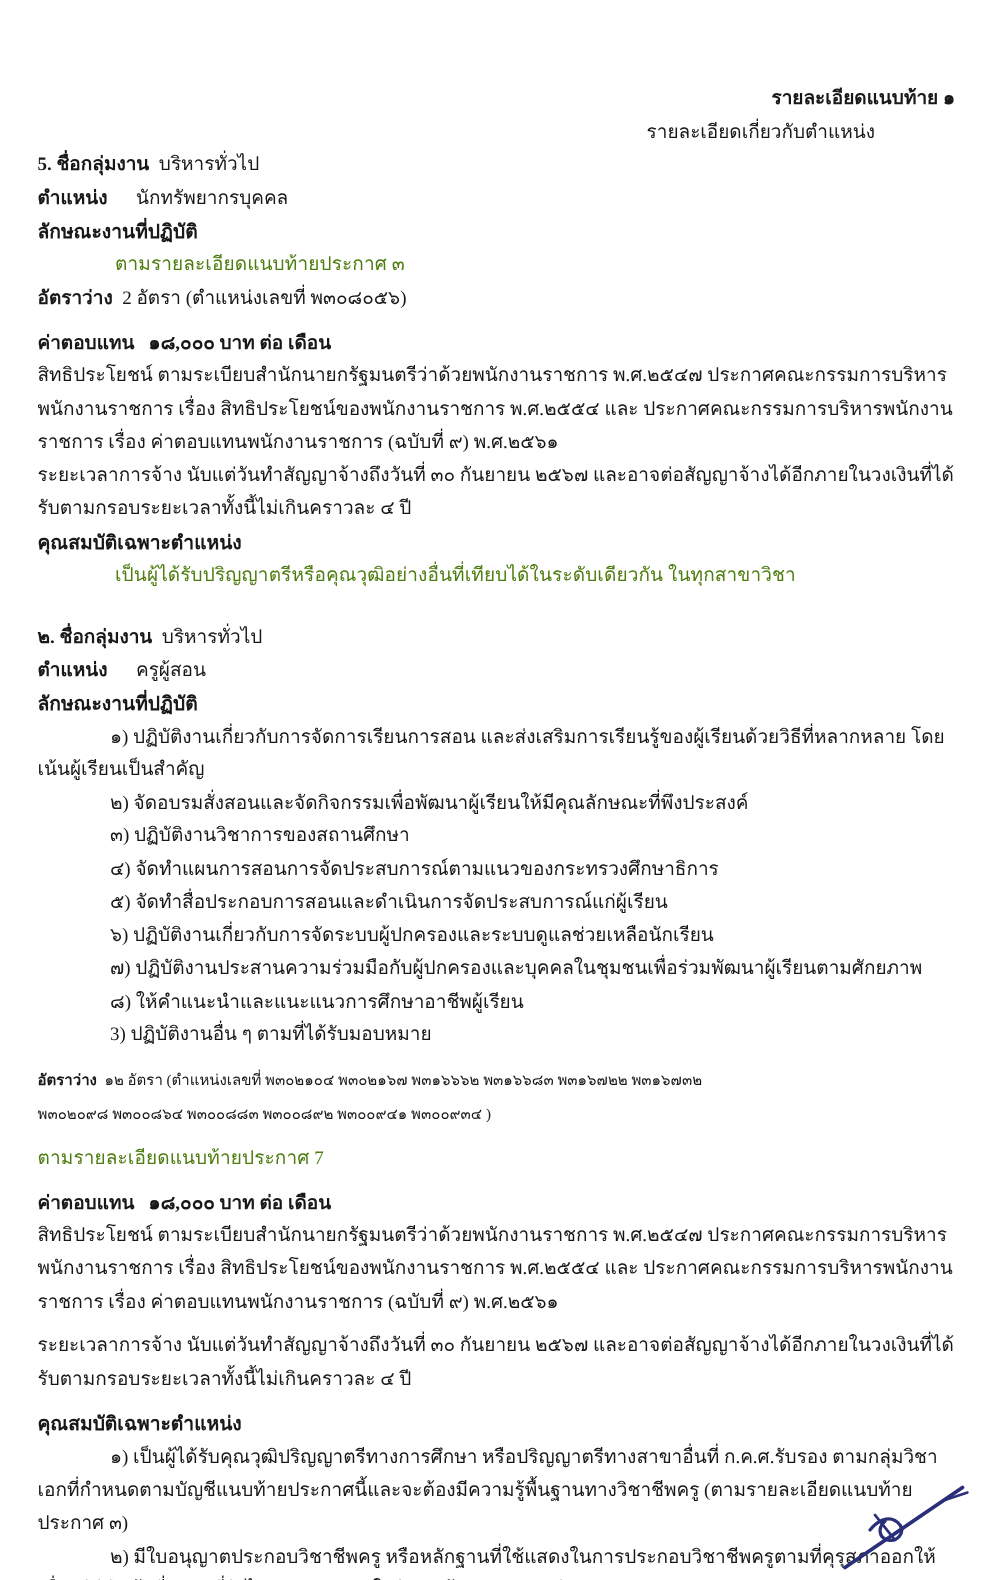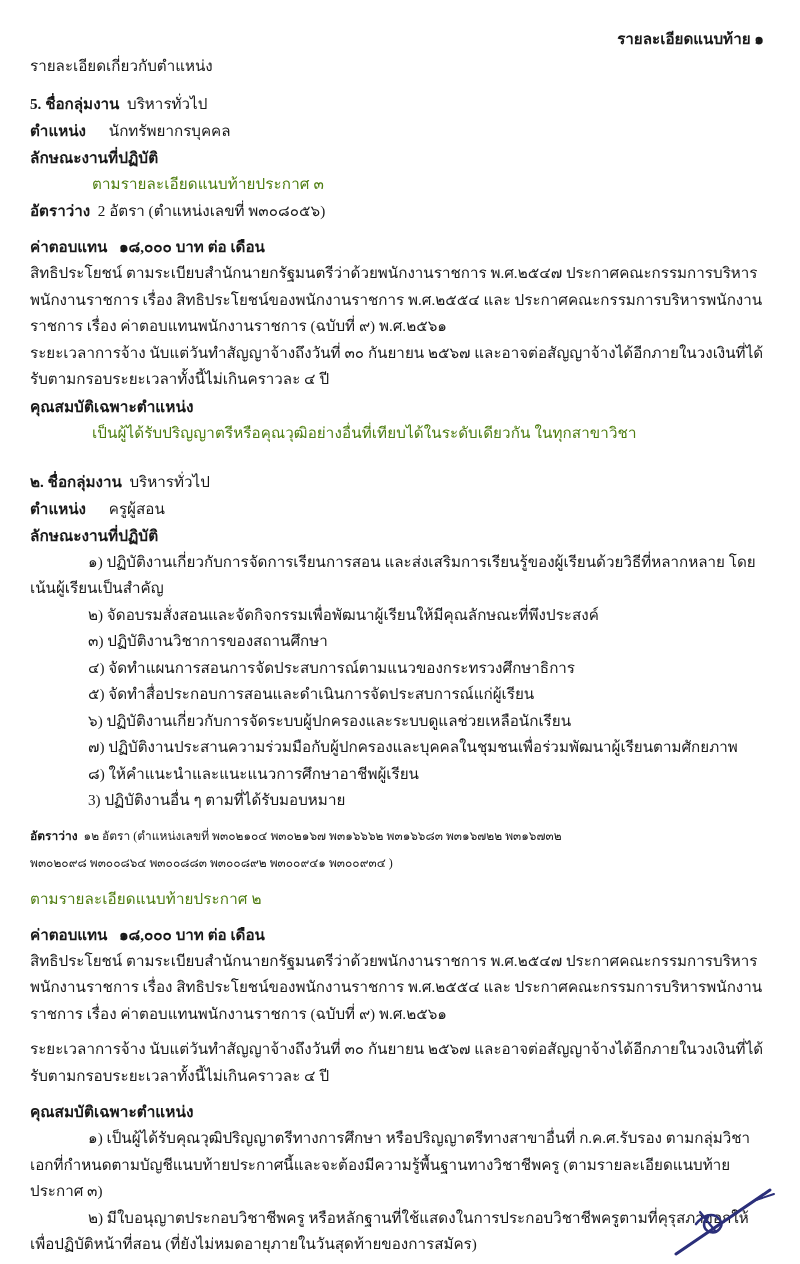--- a/index.html
+++ b/index.html
@@ -38,27 +38,27 @@
     white-space: pre-wrap;
     color: #4d7c0f;
   }
   .hdr-right {
     text-align: right;
     font-size: 15.2px;
     line-height: 22px;
     font-weight: 700;
     padding-right: 6px;
     margin-bottom: 4px;
+    margin-top: 40px;
   }
   .hdr-center {
-    text-align: left;
+    text-align: right;
     font-size: 15.2px;
     line-height: 24px;
     font-weight: 400;
-    margin-bottom: 12px;
     padding-right: 70px;
   }
 
   .sec-title {
     font-weight: 700;
     font-size: 15.4px;
     line-height: 27px;
   }
   .row {
     display: block;
@@ -157,21 +157,21 @@
       <div class="list-item"><span>๘) ให้คำแนะนำและแนะแนวการศึกษาอาชีพผู้เรียน</span></div>
       <div class="list-item"><span>3) ปฏิบัติงานอื่น ๆ ตามที่ได้รับมอบหมาย</span></div>
 
       <div class="gap-sm"></div>
 
       <div class="numrun"><span class="lbl" style="font-weight:700;">อัตราว่าง</span>&nbsp;&nbsp;<span>๑๒  อัตรา (ตำแหน่งเลขที่ พ๓๐๒๑๐๔ พ๓๐๒๑๖๗ พ๓๑๖๖๖๒ พ๓๑๖๖๘๓ พ๓๑๖๗๒๒ พ๓๑๖๗๓๒</span></div>
       <div class="numrun">พ๓๐๒๐๙๘ พ๓๐๐๘๖๔ พ๓๐๐๘๘๓ พ๓๐๐๘๙๒ พ๓๐๐๙๔๑ พ๓๐๐๙๓๔ )</div>
 
       <div class="gap-sm"></div>
 
-      <div class="line">ตามรายละเอียดแนบท้ายประกาศ ๒</div>
+      <div class="line">ตามรายละเอียดแนบท้ายประกาศ 7</div>
 
       <div class="gap-sm"></div>
 
       <div class="row"><span class="lbl">ค่าตอบแทน</span>&nbsp;&nbsp;&nbsp;<span class="lbl">๑๘,๐๐๐ บาท  ต่อ เดือน</span></div>
 
       <div class="para"><span class="lead">สิทธิประโยชน์</span> <span>ตามระเบียบสำนักนายกรัฐมนตรีว่าด้วยพนักงานราชการ พ.ศ.๒๕๔๗ ประกาศคณะกรรมการบริหารพนักงานราชการ เรื่อง สิทธิประโยชน์ของพนักงานราชการ พ.ศ.๒๕๕๔ และ ประกาศคณะกรรมการบริหารพนักงานราชการ เรื่อง ค่าตอบแทนพนักงานราชการ (ฉบับที่ ๙) พ.ศ.๒๕๖๑</span></div>
 
       <div class="gap-sm"></div>
 
       <div class="para"><span class="lead">ระยะเวลาการจ้าง</span> <span>นับแต่วันทำสัญญาจ้างถึงวันที่ ๓๐ กันยายน ๒๕๖๗ และอาจต่อสัญญาจ้างได้อีกภายในวงเงินที่ได้รับตามกรอบระยะเวลาทั้งนี้ไม่เกินคราวละ ๔ ปี</span></div>

